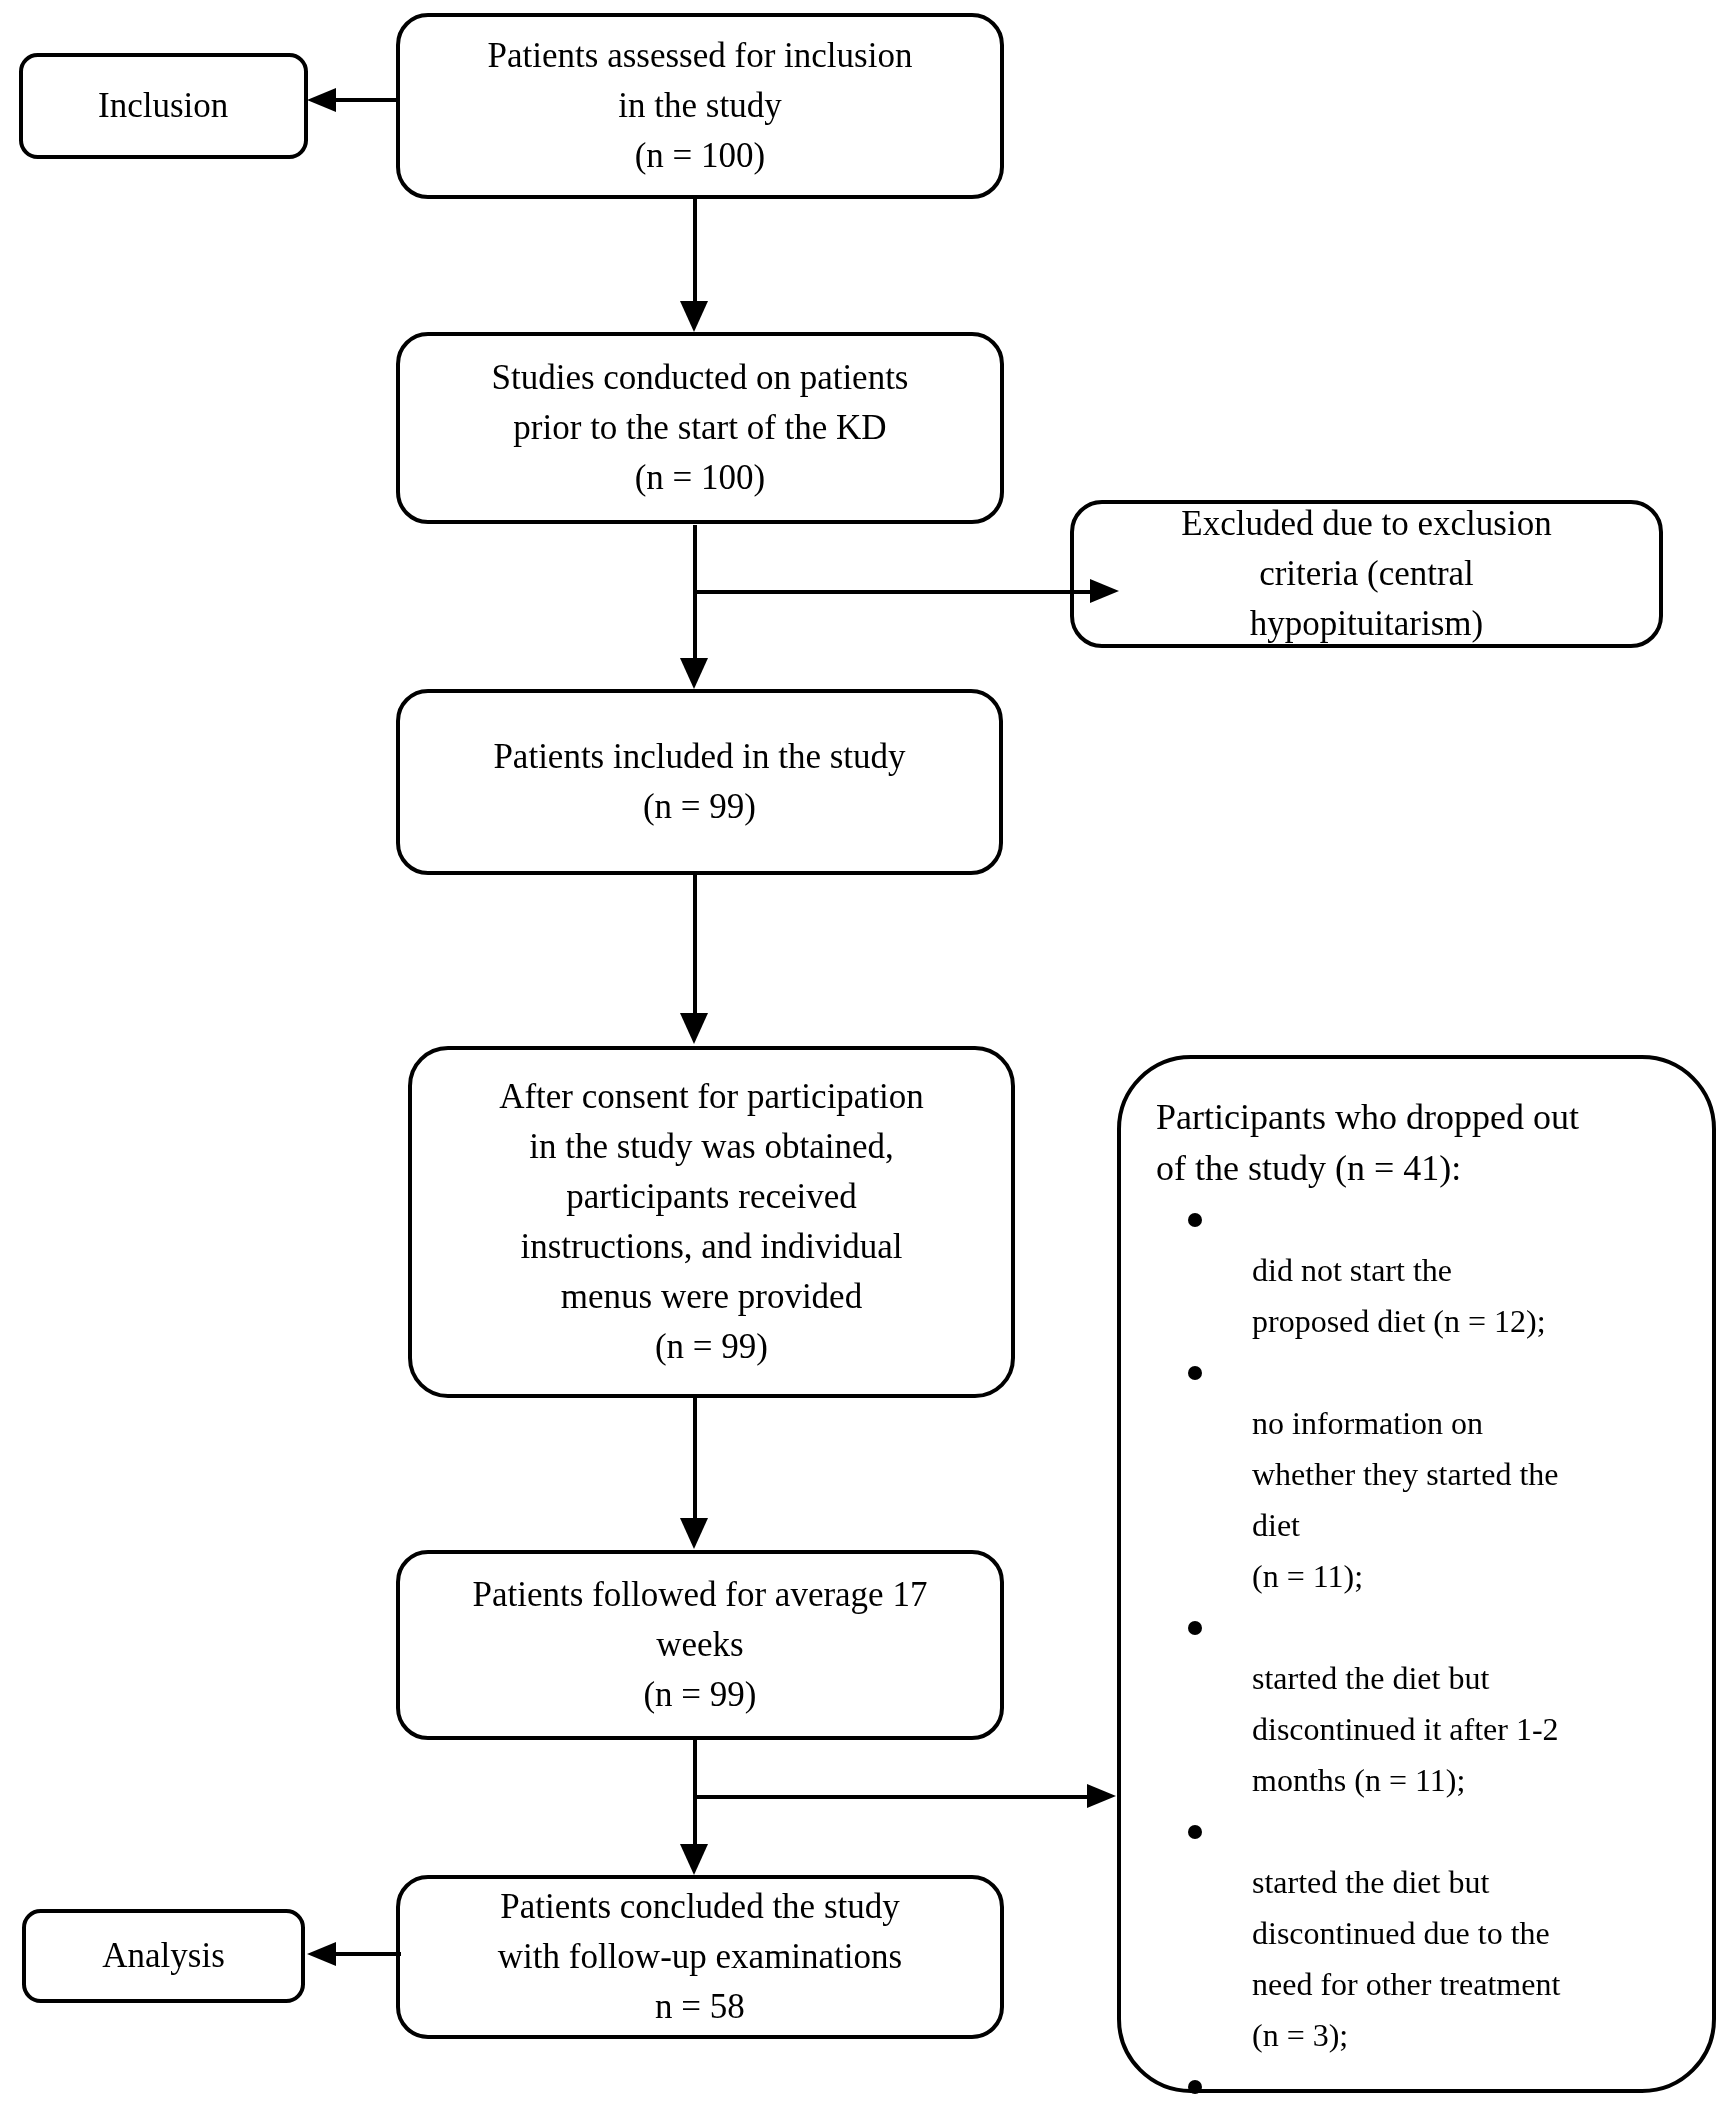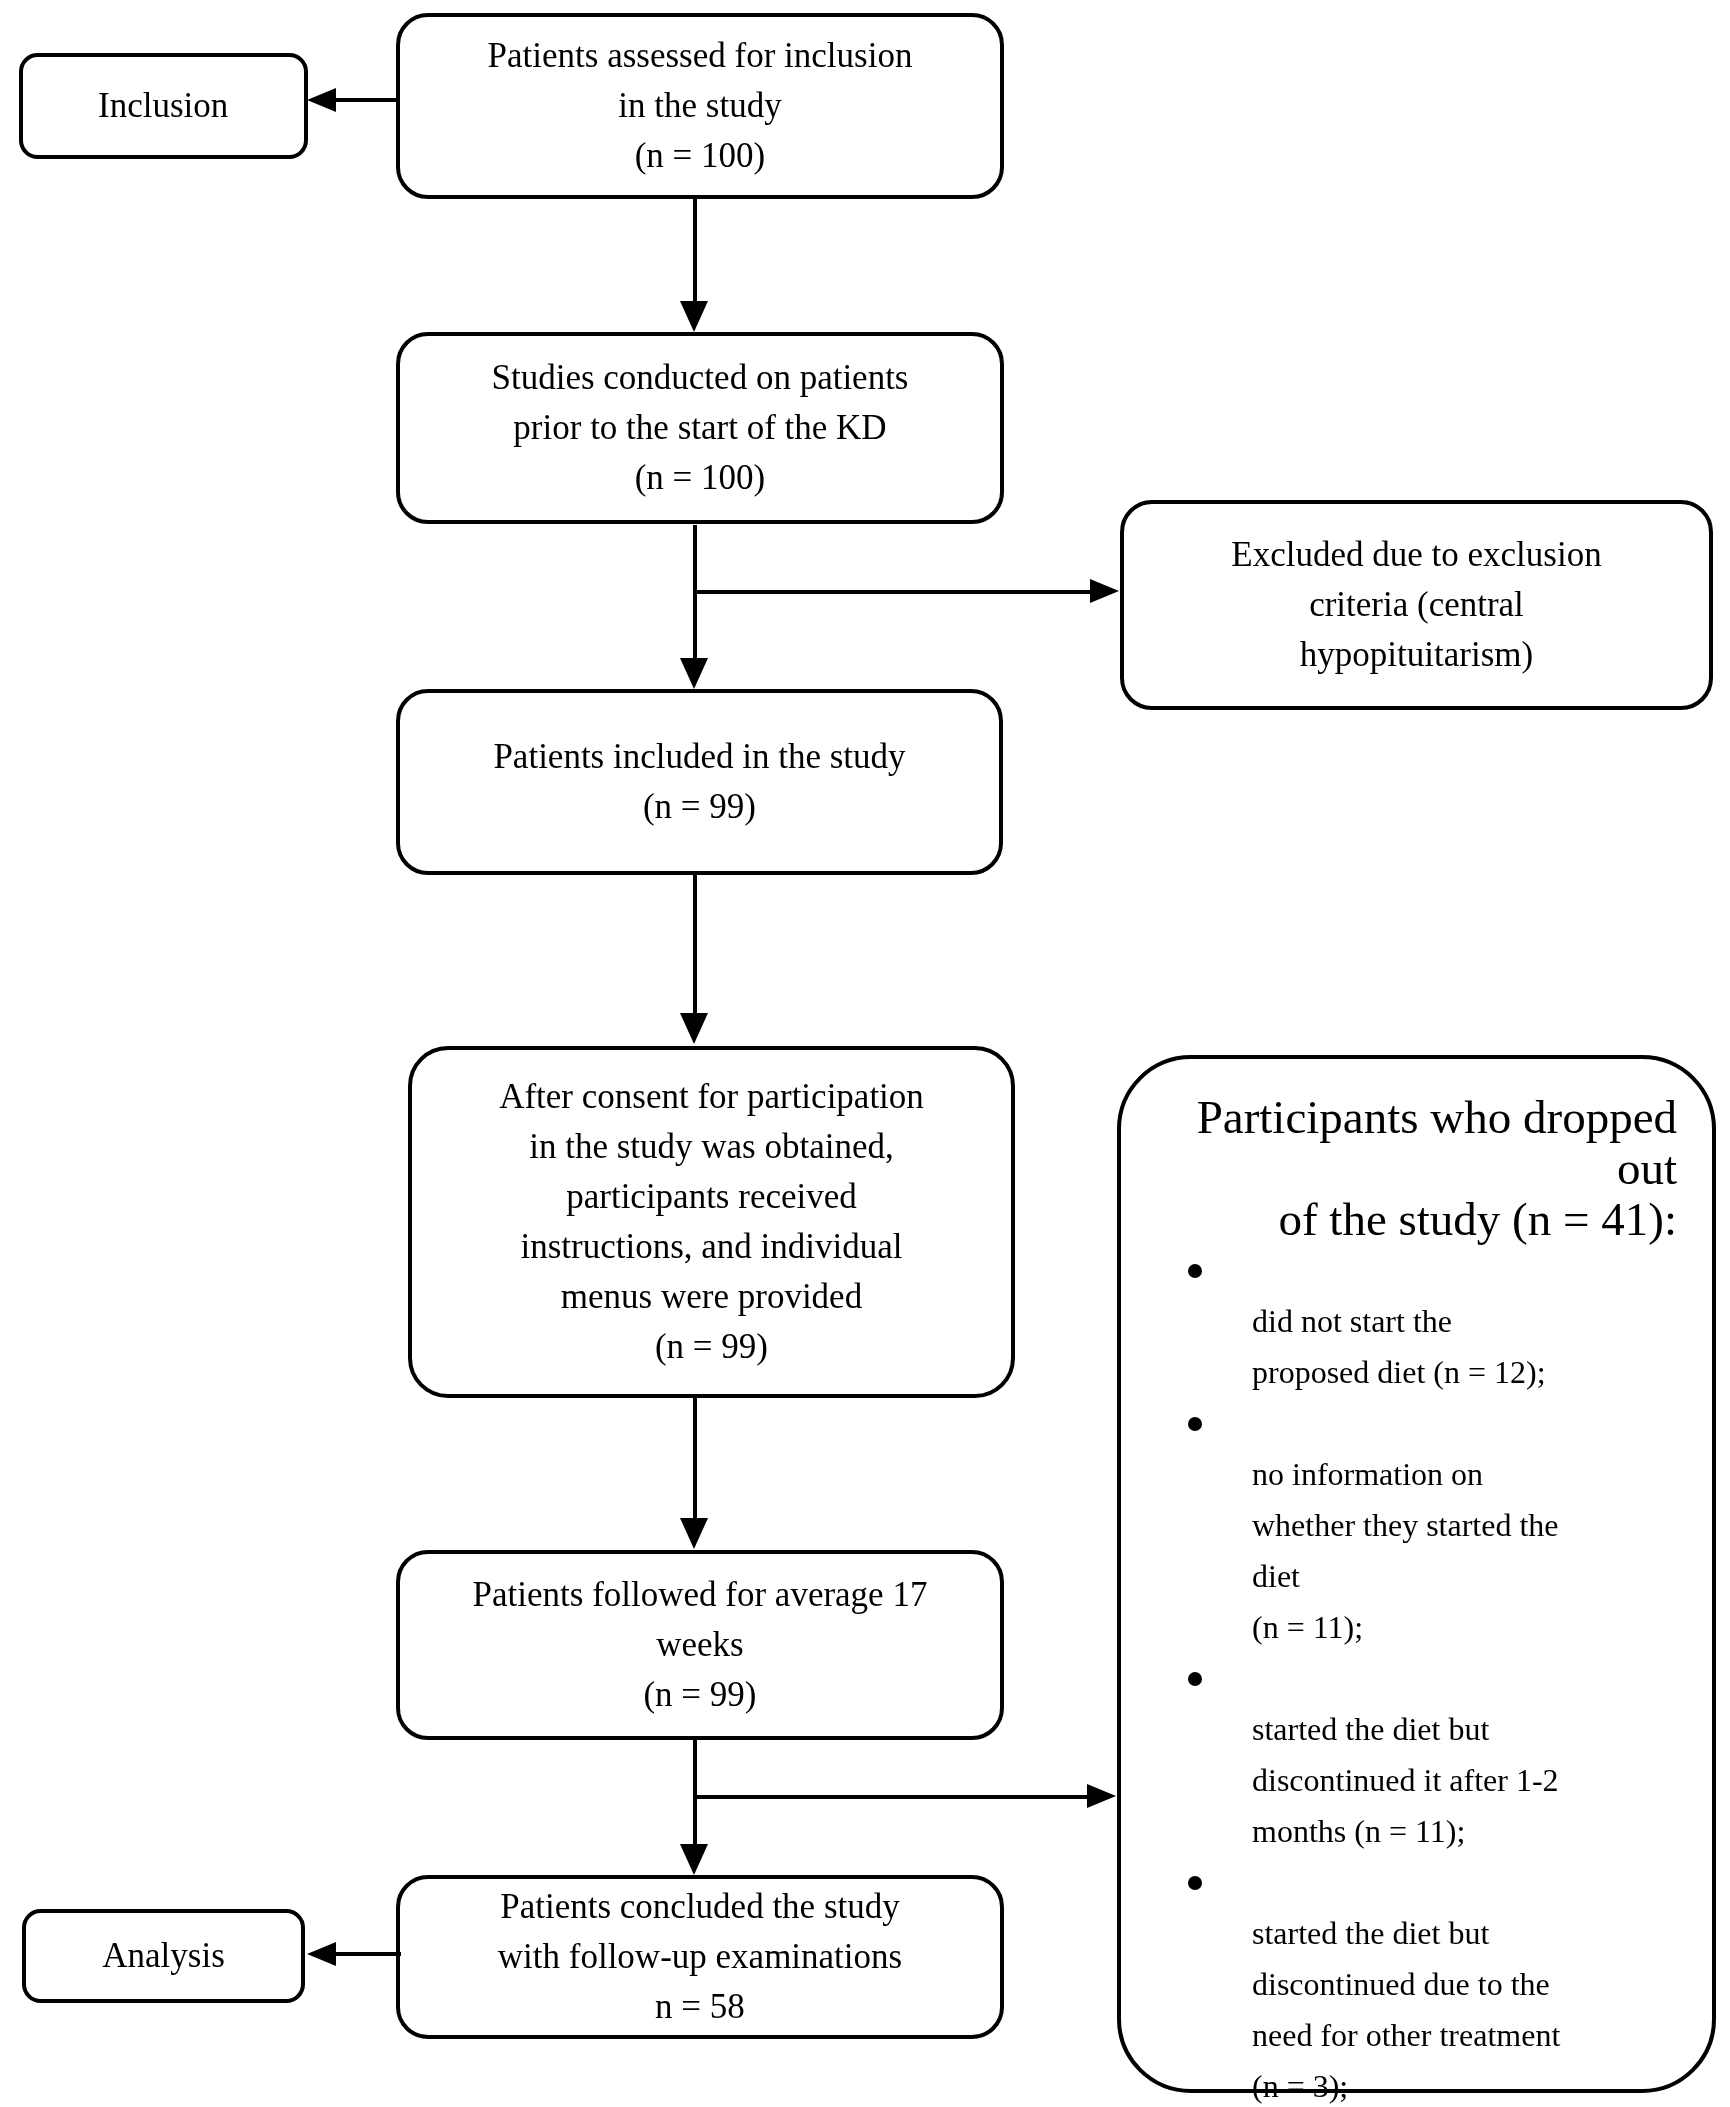--- a/index.html
+++ b/index.html
@@ -51,23 +51,23 @@
     border-left: 29px solid #000000;
   }
 
   
   .dropout-inner {
     width: 100%;
     padding: 33px 35px 20px 35px;
     box-sizing: border-box;
   }
   .dropout-title {
-    text-align: right;
+    text-align: left;
     white-space: pre-line;
-    font-size: 47px;
+    font-size: 36px;
     line-height: 51px;
   }
   .dropout-list {
     list-style: none;
     margin: 0;
     padding: 0;
   }
   .dropout-item {
     position: relative;
     padding-left: 96px;
@@ -131,21 +131,21 @@
 weeks
 (n = 99)</span>
   </div>
 
   <div class="box r-main" style="left:396px; top:1875px; width:608px; height:164px;">
     <span class="box-text">Patients concluded the study
 with follow-up examinations
 n = 58</span>
   </div>
 
-  <div class="box r-main" style="left:1120px; top:500px; width:593px; height:210px;">
+  <div class="box r-main" style="left:1070px; top:500px; width:593px; height:148px;">
     <span class="box-text">Excluded due to exclusion
 criteria (central
 hypopituitarism)</span>
   </div>
 
   <div class="box r-big" style="left:1117px; top:1055px; width:599px; height:1038px; align-items:flex-start;">
     <div class="dropout-inner">
       <div class="dropout-title">Participants who dropped out
 of the study (n = 41):</div>
       <ul class="dropout-list">

